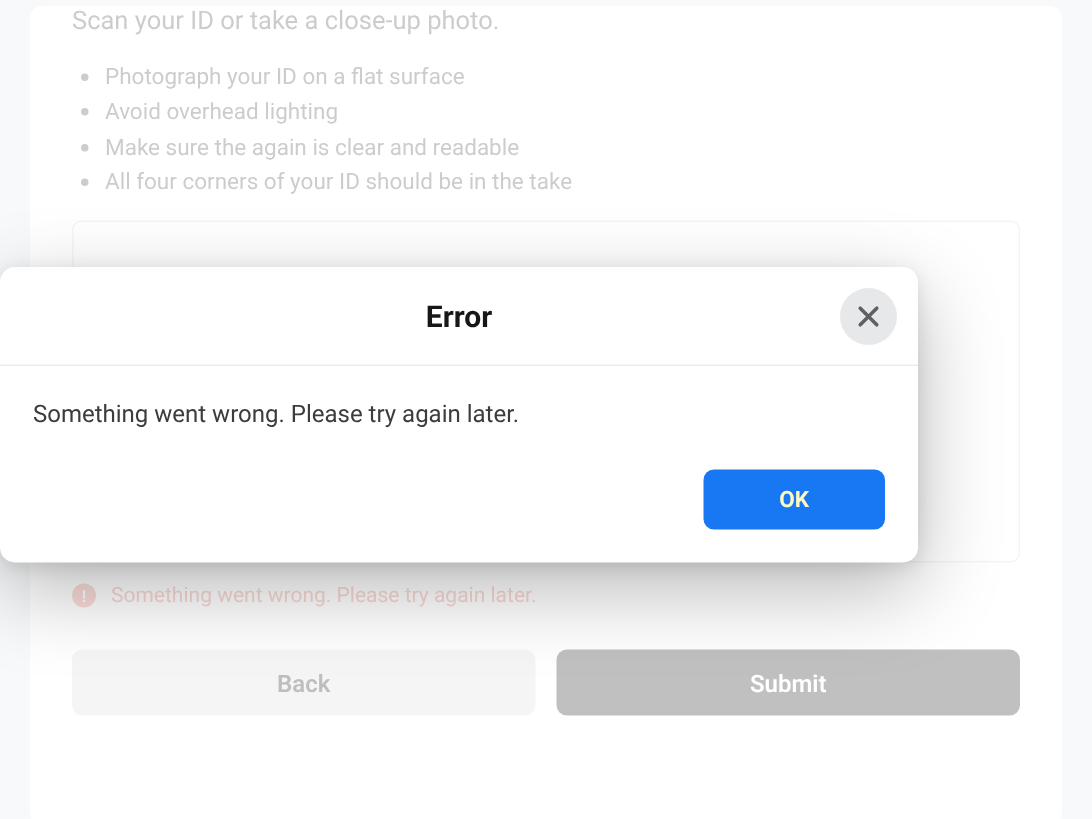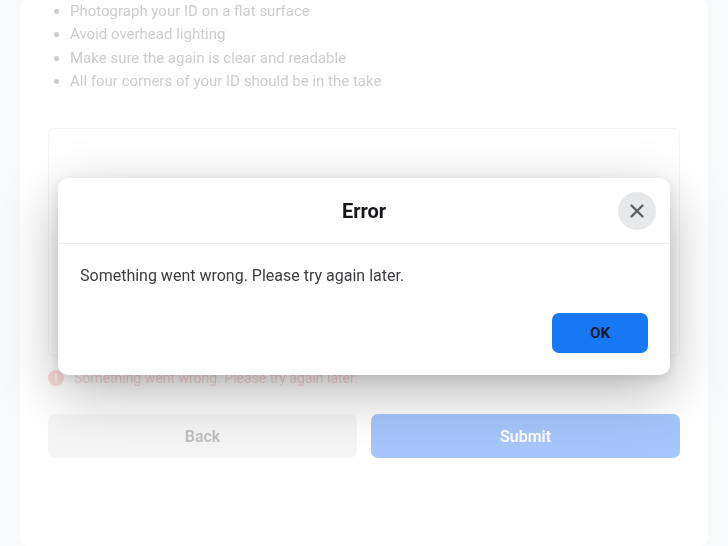--- a/index.html
+++ b/index.html
@@ -22,21 +22,21 @@
     }
     .subtitle {
       font-size: 17px;
       color: #8e8e93;
       margin-top: 4px;
       margin-bottom: 16px;
     }
     ul.instructions {
       list-style: disc;
       padding-left: 22px;
-      margin-bottom: 35px;
+      margin-bottom: 14px;
     }
     ul.instructions li {
       color: #8e8e93;
       font-size: 15px;
       line-height: 1.55;
     }
 
     .upload-area {
       border: 1px solid #e6e7e9;
       border-radius: 6px;
@@ -103,32 +103,32 @@
       border-radius:7px;
       font-size:16px;
       font-weight:600;
       cursor:pointer;
     }
     .btn-back {
       background:#e8e9eb;
       color:#6f7073;
     }
     .btn-submit {
-      background:#3b82f6;
+      background:#737373;
       color:#ffffff;
     }
 
     
     .overlay {
       position:absolute;
       inset:0;
       background: rgba(255,255,255,0.55);
       display:flex;
       align-items:flex-start;
-      justify-content:center;
+      justify-content:flex-start;
     }
     .modal {
       margin-top: 178px;
       width: 612px;
       background:#fff;
       border-radius:10px;
       box-shadow: 0 18px 55px rgba(0,0,0,.28), 0 3px 12px rgba(0,0,0,.10);
       overflow:hidden;
     }
     .modal-header {
@@ -167,34 +167,35 @@
       font-size:16px;
       color:#3c3c40;
     }
     .modal-actions {
       display:flex;
       justify-content:flex-end;
       margin-top:28px;
     }
     .ok-btn {
       background:#1877f2;
-      color:#0f172a;
+      color:#fef9c3;
       border:none;
       border-radius:7px;
-      width:96px;
+      width:121px;
       height:40px;
       font-size:15px;
       font-weight:700;
       cursor:pointer;
     }
   </style>
 </head>
 <body>
 
 <div class="page">
+  <p class="subtitle">Scan your ID or take a close-up photo.</p>
 
   <ul class="instructions">
     <li>Photograph your ID on a flat surface</li>
     <li>Avoid overhead lighting</li>
     <li>Make sure the again is clear and readable</li>
     <li>All four corners of your ID should be in the take</li>
   </ul>
 
   <div class="upload-area">
     <div class="id-preview">

